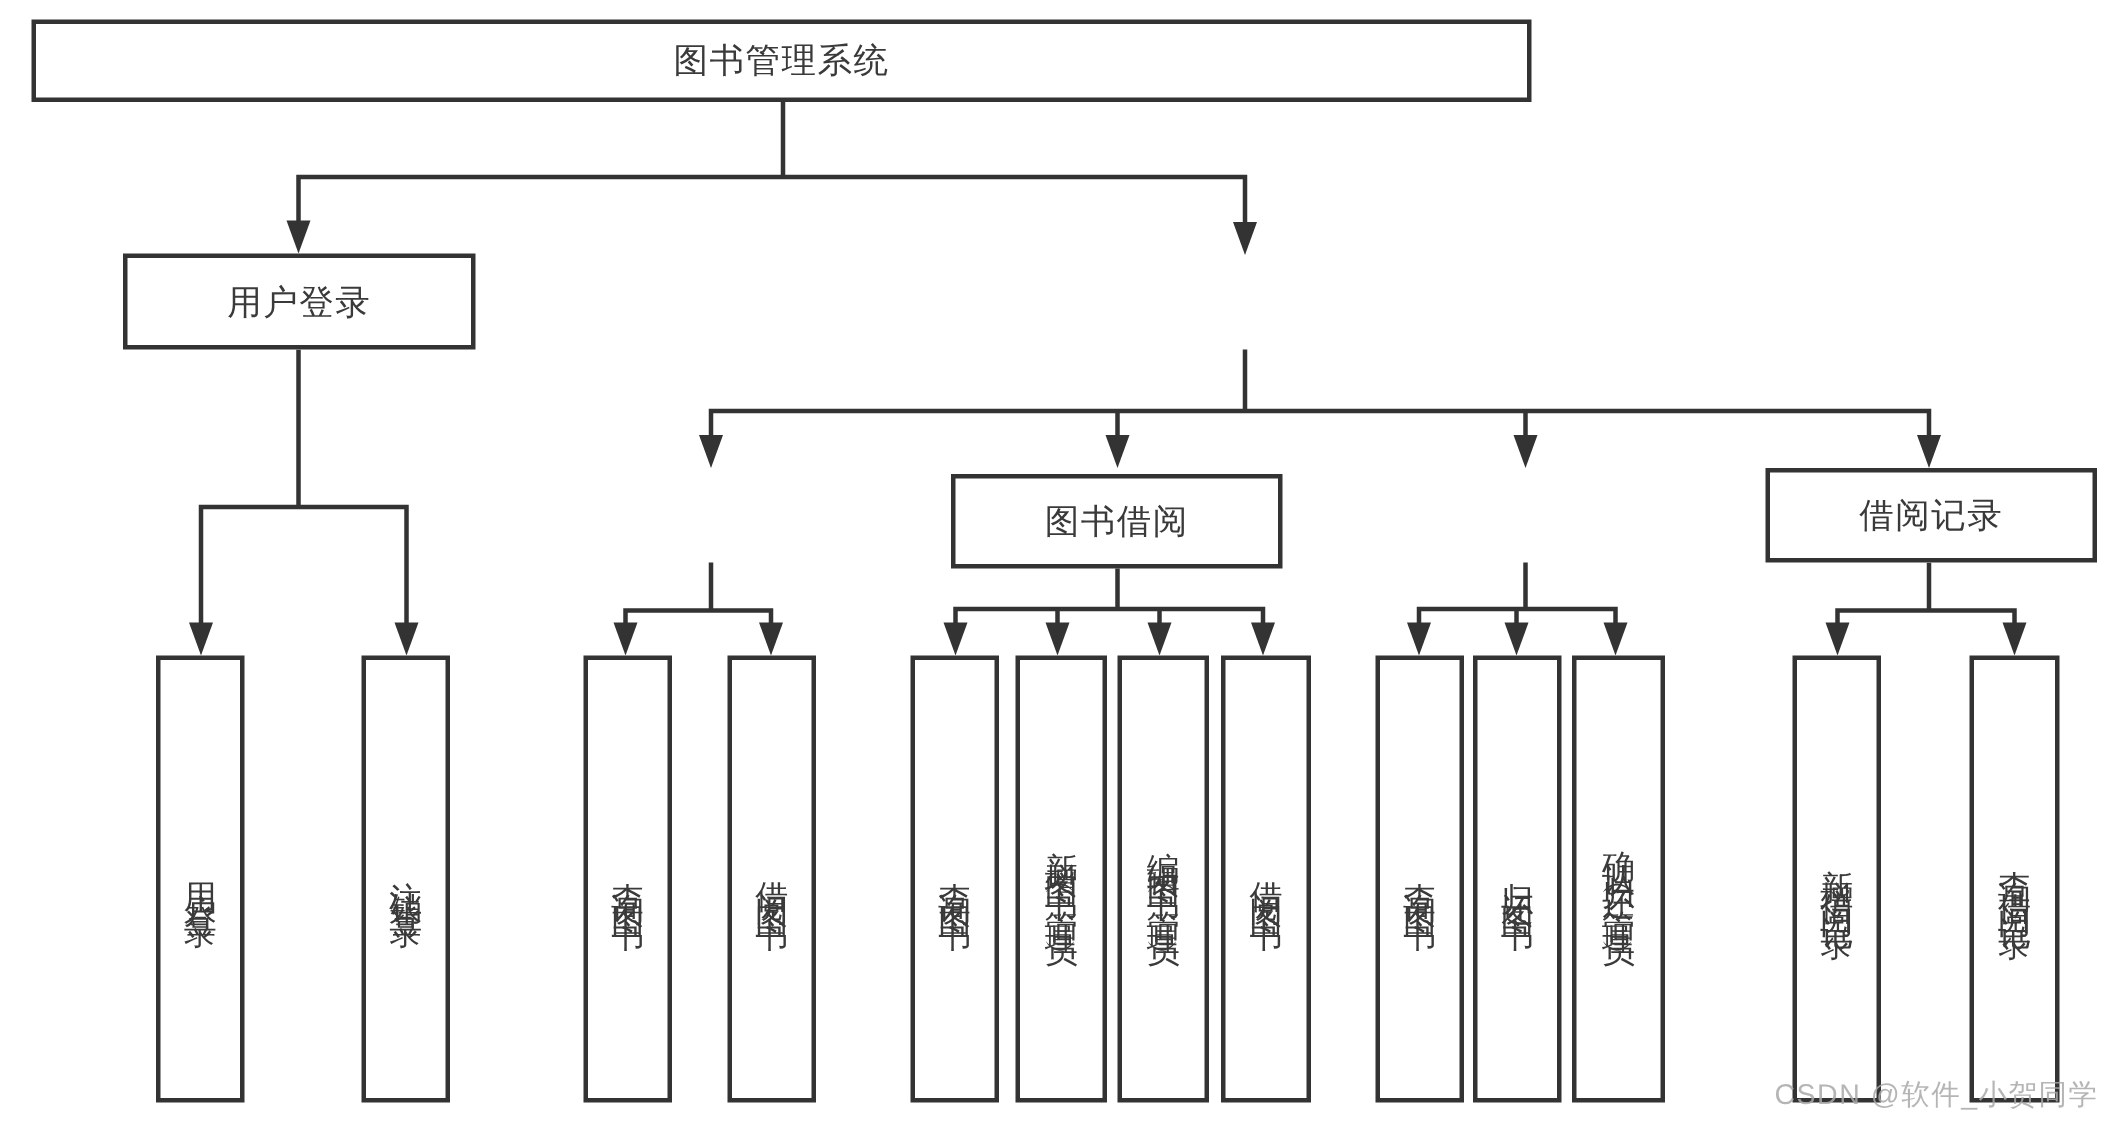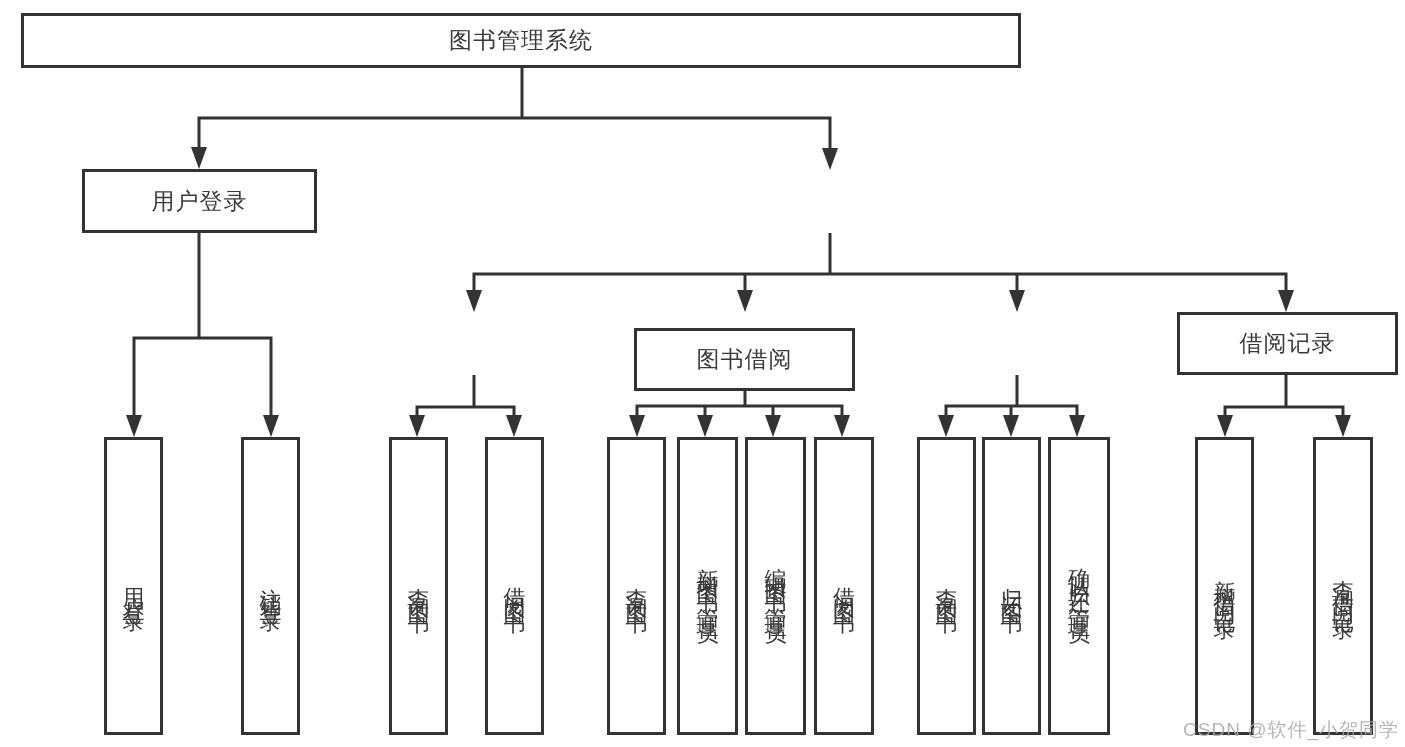--- a/index.html
+++ b/index.html
@@ -100,21 +100,21 @@
       <polygon points="1069,415 1085,415 1077,437"></polygon>
       <polygon points="1217,415 1233,415 1225,437"></polygon>
       <polygon points="1335,415 1351,415 1343,437"></polygon>
     </g>
   </svg>
 
   <div class="node hbox" style="left:21px;top:13px;width:1000px;height:55px;">图书管理系统</div>
 
   <div class="node hbox" style="left:82px;top:169px;width:235px;height:64px;">用户登录</div>
 
-  <div class="node hbox" style="left:634px;top:328px;width:221px;height:63px;">图书借阅</div>
+  <div class="node hbox" style="left:634px;top:316px;width:221px;height:63px;">图书借阅</div>
   <div class="node hbox" style="left:1177px;top:312px;width:221px;height:63px;">借阅记录</div>
 
   <div class="node vbox" style="left:104px;top:437px;width:59px;height:298px;">
     <span class="vtext">用户登录</span>
   </div>
   <div class="node vbox" style="left:241px;top:437px;width:59px;height:298px;">
     <span class="vtext">注销登录</span>
   </div>
 
   <div class="node vbox" style="left:389px;top:437px;width:59px;height:298px;">

